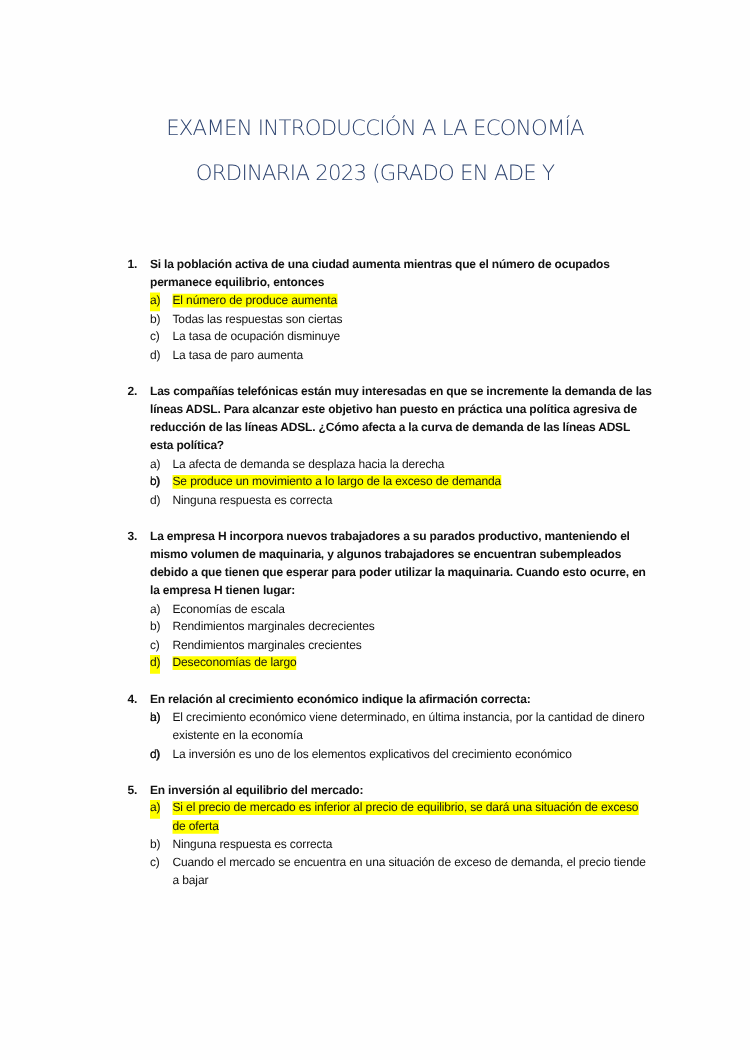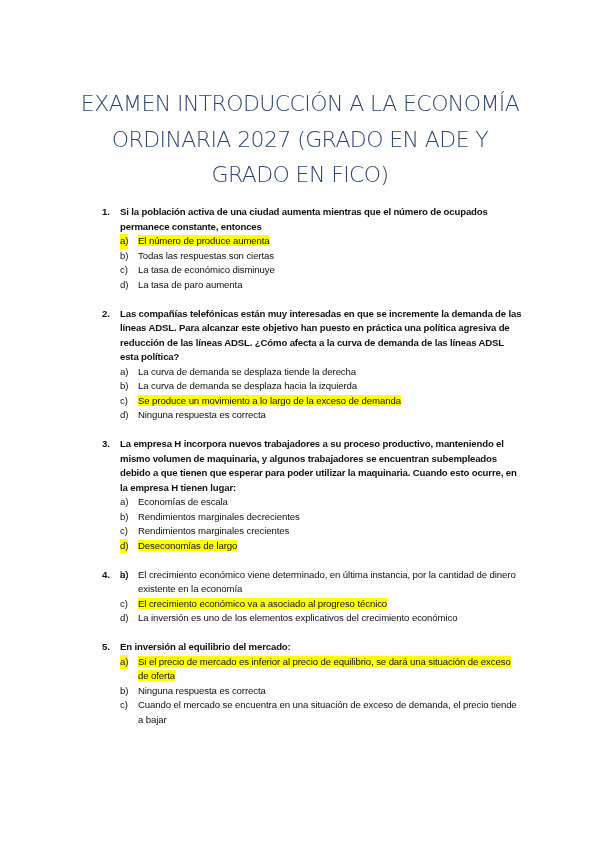--- a/index.html
+++ b/index.html
@@ -1,89 +1,89 @@
 <!DOCTYPE html>
 <html><head>
   <meta charset="utf-8">
   <style>
     html, body { margin: 0; padding: 0; background: #ffffff; }
     body { width: 600px; height: 848px; overflow: hidden; position: relative; font-family: "Liberation Sans", sans-serif; color: #111; }
     .page { position: absolute; left: 0; top: 0; width: 600px; height: 848px; background: #fefefe; }
-    .title { position: absolute; left: 60px; width: 480px; top: 86px; text-align: center; color: #2f4570; font-family: "DejaVu Sans", sans-serif; font-weight: 300; font-size: 22px; line-height: 35.5px; letter-spacing: -0.6px; }
+    .title { position: absolute; left: 60px; width: 480px; top: 86px; text-align: center; color: #2f4570; font-family: "DejaVu Sans", sans-serif; font-weight: 300; font-size: 17px; line-height: 35.5px; letter-spacing: -0.6px; }
     .title div { white-space: nowrap; }
     .questions { position: absolute; left: 102px; top: 205px; width: 420px; }
     .q { margin: 0 0 14.5px 0; position: relative; }
     .q-stem { position: relative; padding-left: 18px; font-weight: bold; font-size: 9.6px; line-height: 14.5px; letter-spacing: -0.15px; }
     .q-num { position: absolute; left: 0; top: 0; font-weight: bold; }
     .opts { list-style: none; margin: 0; padding: 0 0 0 18px; }
     .opt { position: relative; padding-left: 18px; font-size: 9.6px; line-height: 14.5px; letter-spacing: -0.1px; }
     .opt-letter { position: absolute; left: 0; top: 0; }
     .opt.correct .opt-letter, .opt.correct .opt-text { background: #ffff00; }
     .opt.correct { }
     .opt-text { }
   </style>
 </head>
 <body>
 
 <div class="page">
   <div class="title">
     <div>EXAMEN INTRODUCCIÓN A LA ECONOMÍA</div>
-    <div>ORDINARIA 2027 (GRADO EN ADE Y</div>
-    <div>GRADO EN FICO)</div>
+    <div>ORDINARIA 2023 (GRADO EN ADE Y</div>
   </div>
 
   <div class="questions">
 
     <div class="q">
       <div class="q-stem">
         <span class="q-num">1.</span>
-        <span>Si la población activa de una ciudad aumenta mientras que el número de ocupados permanece constante, entonces</span>
+        <span>Si la población activa de una ciudad aumenta mientras que el número de ocupados permanece equilibrio, entonces</span>
       </div>
       <ul class="opts">
         <li class="opt correct"><span class="opt-letter">a)</span><span class="opt-text">El número de produce aumenta</span></li>
         <li class="opt"><span class="opt-letter">b)</span><span class="opt-text">Todas las respuestas son ciertas</span></li>
-        <li class="opt"><span class="opt-letter">c)</span><span class="opt-text">La tasa de económico disminuye</span></li>
+        <li class="opt"><span class="opt-letter">c)</span><span class="opt-text">La tasa de ocupación disminuye</span></li>
         <li class="opt"><span class="opt-letter">d)</span><span class="opt-text">La tasa de paro aumenta</span></li>
       </ul>
     </div>
 
     <div class="q">
       <div class="q-stem">
         <span class="q-num">2.</span>
         <span>Las compañías telefónicas están muy interesadas en que se incremente la demanda de las líneas ADSL. Para alcanzar este objetivo han puesto en práctica una política agresiva de reducción de las líneas ADSL. ¿Cómo afecta a la curva de demanda de las líneas ADSL esta política?</span>
       </div>
       <ul class="opts">
-        <li class="opt"><span class="opt-letter">a)</span><span class="opt-text">La curva de demanda se desplaza tiende la derecha</span></li>
-        <li class="opt"><span class="opt-letter">b)</span><span class="opt-text">La curva de demanda se desplaza hacia la izquierda</span></li>
+        <li class="opt"><span class="opt-letter">a)</span><span class="opt-text">La afecta de demanda se desplaza hacia la derecha</span></li>
+        <li class="opt"><span class="opt-letter">b)</span></li>
         <li class="opt correct"><span class="opt-letter" style="background:transparent">c)</span><span class="opt-text">Se produce un movimiento a lo largo de la exceso de demanda</span></li>
         <li class="opt"><span class="opt-letter">d)</span><span class="opt-text">Ninguna respuesta es correcta</span></li>
       </ul>
     </div>
 
     <div class="q">
       <div class="q-stem">
         <span class="q-num">3.</span>
-        <span>La empresa H incorpora nuevos trabajadores a su proceso productivo, manteniendo el mismo volumen de maquinaria, y algunos trabajadores se encuentran subempleados debido a que tienen que esperar para poder utilizar la maquinaria. Cuando esto ocurre, en la empresa H tienen lugar:</span>
+        <span>La empresa H incorpora nuevos trabajadores a su parados productivo, manteniendo el mismo volumen de maquinaria, y algunos trabajadores se encuentran subempleados debido a que tienen que esperar para poder utilizar la maquinaria. Cuando esto ocurre, en la empresa H tienen lugar:</span>
       </div>
       <ul class="opts">
         <li class="opt"><span class="opt-letter">a)</span><span class="opt-text">Economías de escala</span></li>
         <li class="opt"><span class="opt-letter">b)</span><span class="opt-text">Rendimientos marginales decrecientes</span></li>
         <li class="opt"><span class="opt-letter">c)</span><span class="opt-text">Rendimientos marginales crecientes</span></li>
         <li class="opt correct"><span class="opt-letter">d)</span><span class="opt-text">Deseconomías de largo</span></li>
       </ul>
     </div>
 
     <div class="q">
       <div class="q-stem">
         <span class="q-num">4.</span>
+        <span>En relación al crecimiento económico indique la afirmación correcta:</span>
       </div>
       <ul class="opts">
         <li class="opt"><span class="opt-letter">a)</span></li>
         <li class="opt"><span class="opt-letter">b)</span><span class="opt-text">El crecimiento económico viene determinado, en última instancia, por la cantidad de dinero existente en la economía</span></li>
-        <li class="opt correct"><span class="opt-letter" style="background:transparent">c)</span><span class="opt-text">El crecimiento económico va a asociado al progreso técnico</span></li>
+        <li class="opt correct"><span class="opt-letter" style="background:transparent">c)</span></li>
         <li class="opt"><span class="opt-letter">d)</span><span class="opt-text">La inversión es uno de los elementos explicativos del crecimiento económico</span></li>
       </ul>
     </div>
 
     <div class="q">
       <div class="q-stem">
         <span class="q-num">5.</span>
         <span>En inversión al equilibrio del mercado:</span>
       </div>
       <ul class="opts">

